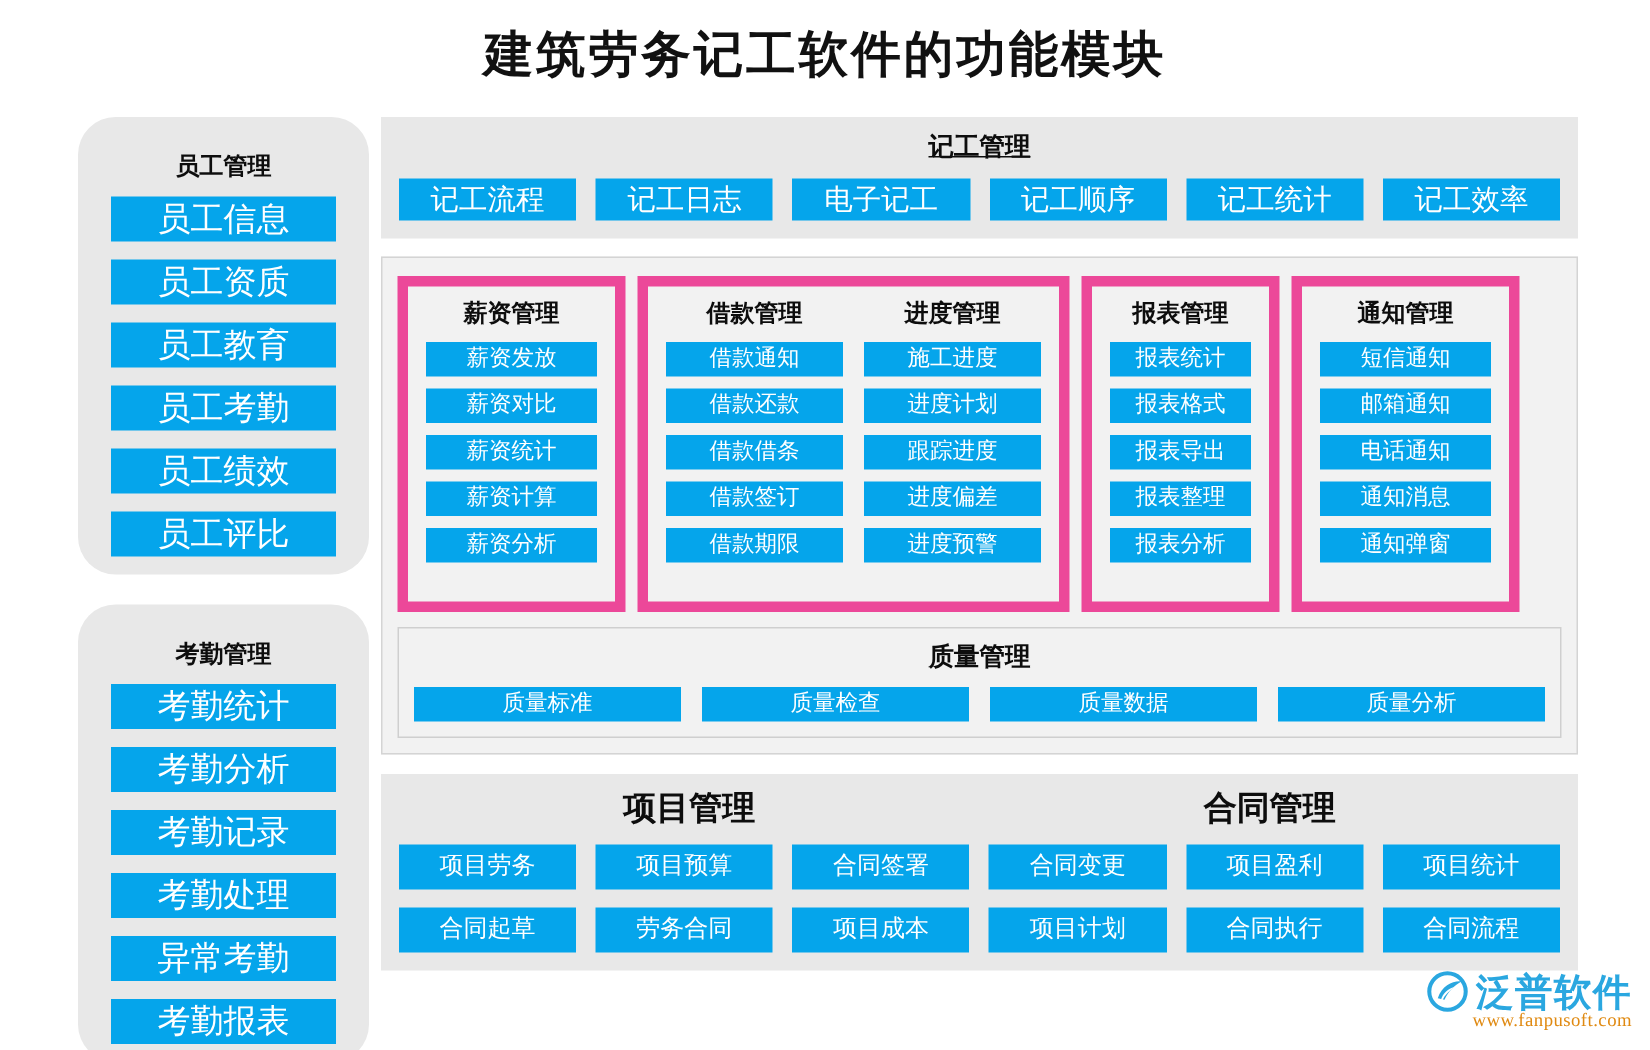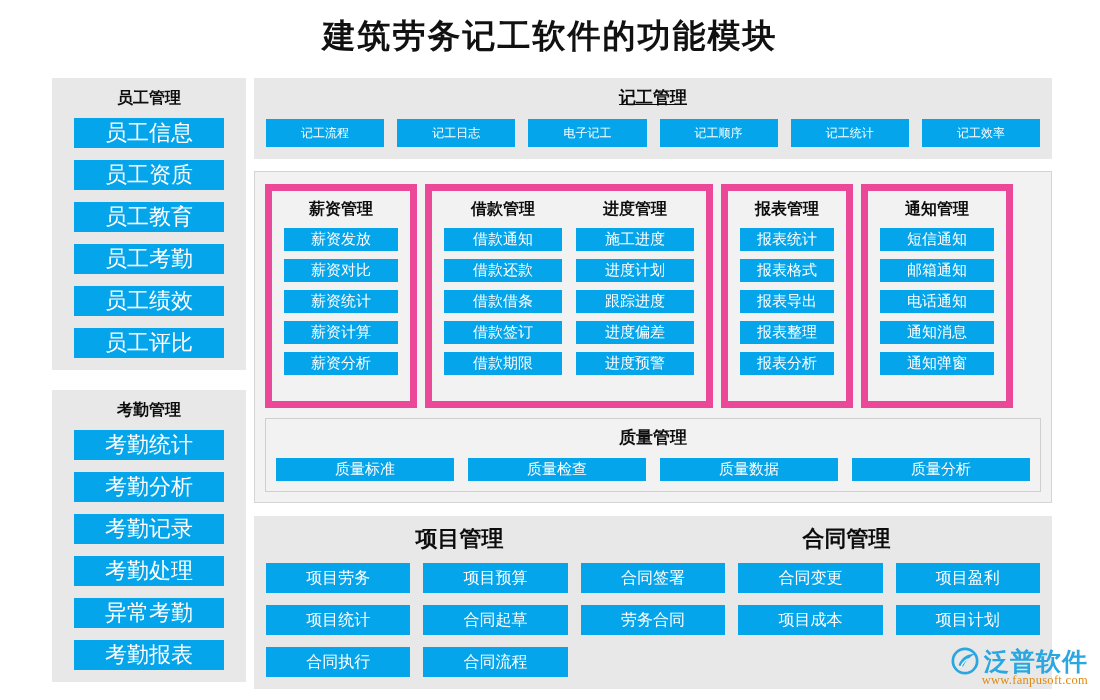--- a/index.html
+++ b/index.html
@@ -49,38 +49,38 @@
     cursor: pointer;
     user-select: none;
   }
 
   
   .left-col {
     position: absolute;
     left: 52px; top: 78px;
     width: 194px;
   }
-  .left-box { background: #e8e8e8; padding: 10px 22px 12px 22px; }
+  .left-box { background: #e8e8e8; padding: 23px 22px 12px 22px; border-radius: 25px; }
   .left-box .grp-title { margin-bottom: 9px; }
   .left-box .btn { height: 30px; margin-bottom: 12px; font-size: 22px; }
   .left-box .btn:last-child { margin-bottom: 0; }
   .left-box.second { margin-top: 20px; }
 
   
   .right-col {
     position: absolute;
     left: 254px; top: 78px;
     width: 798px;
   }
 
   
   .jg-box { background: #e8e8e8; padding: 8px 12px 12px 12px; }
   .jg-box .grp-title { font-size: 17px; margin-bottom: 10px; text-decoration: underline; }
   .jg-row { display: flex; gap: 13px; }
-  .jg-row .btn { flex: 1; height: 28px; font-size: 12px; }
+  .jg-row .btn { flex: 1; height: 28px; font-size: 19px; }
 
   
   .mid-wrap {
     margin-top: 12px;
     background: #f2f2f2;
     border: 1px solid #d4d4d4;
     padding: 12px 10px 10px 10px;
   }
   .mid-row { display: flex; gap: 8px; align-items: stretch; }
   .mid-card {
@@ -114,21 +114,21 @@
   
   .bot-box {
     margin-top: 13px;
     background: #e8e8e8;
     padding: 8px 12px 12px 12px;
   }
   .bot-heads { display: flex; margin-bottom: 9px; }
   .bot-heads .grp-title { width: 50%; font-size: 22px; }
   .bot-grid {
     display: grid;
-    grid-template-columns: repeat(5, 1fr);
+    grid-template-columns: repeat(6, 1fr);
     column-gap: 13px;
     row-gap: 12px;
   }
   .bot-grid .btn { height: 30px; font-size: 16px; }
 
   
   .logo {
     position: absolute;
     right: 12px; bottom: 6px;
     width: 160px; height: 48px;

